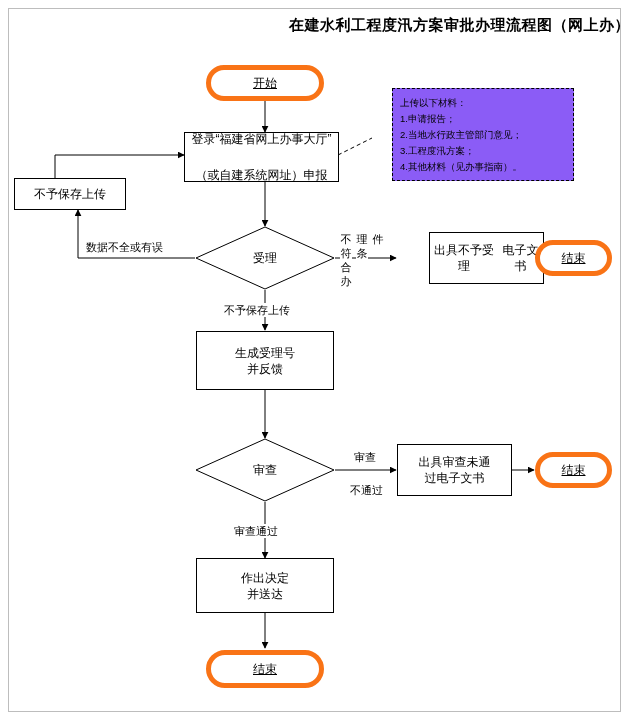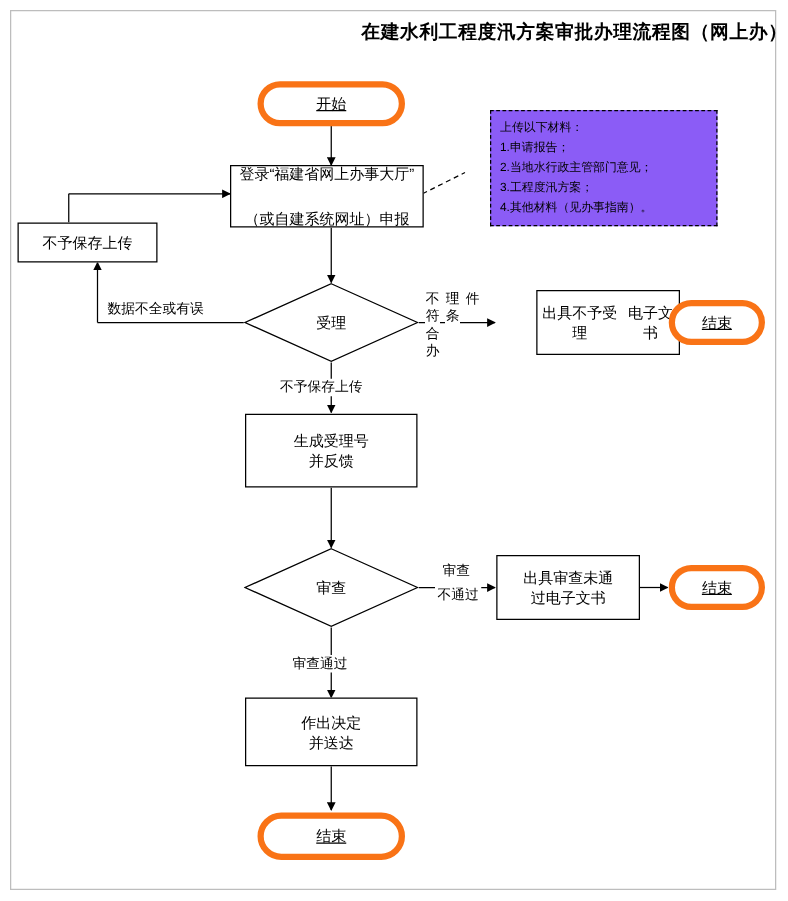--- a/index.html
+++ b/index.html
@@ -231,16 +231,16 @@
   <div class="edge-label vertical" style="left:340px; top:247px;">符</div>
   <div class="edge-label vertical" style="left:340px; top:261px;">合</div>
   <div class="edge-label vertical" style="left:340px; top:275px;">办</div>
   <div class="edge-label vertical" style="left:356px; top:233px;">理</div>
   <div class="edge-label vertical" style="left:356px; top:247px;">条</div>
   <div class="edge-label vertical" style="left:372px; top:233px;">件</div>
 
   <div class="edge-label" style="left:222px; top:303px;">不予保存上传</div>
 
   <div class="edge-label" style="left:352px; top:450px;">审查</div>
-  <div class="edge-label" style="left:348px; top:469px;text-align:center;">不通过</div>
+  <div class="edge-label" style="left:348px; top:483px;text-align:center;">不通过</div>
 
   <div class="edge-label" style="left:232px; top:524px;">审查通过</div>
 </div>
 
 </body></html>

